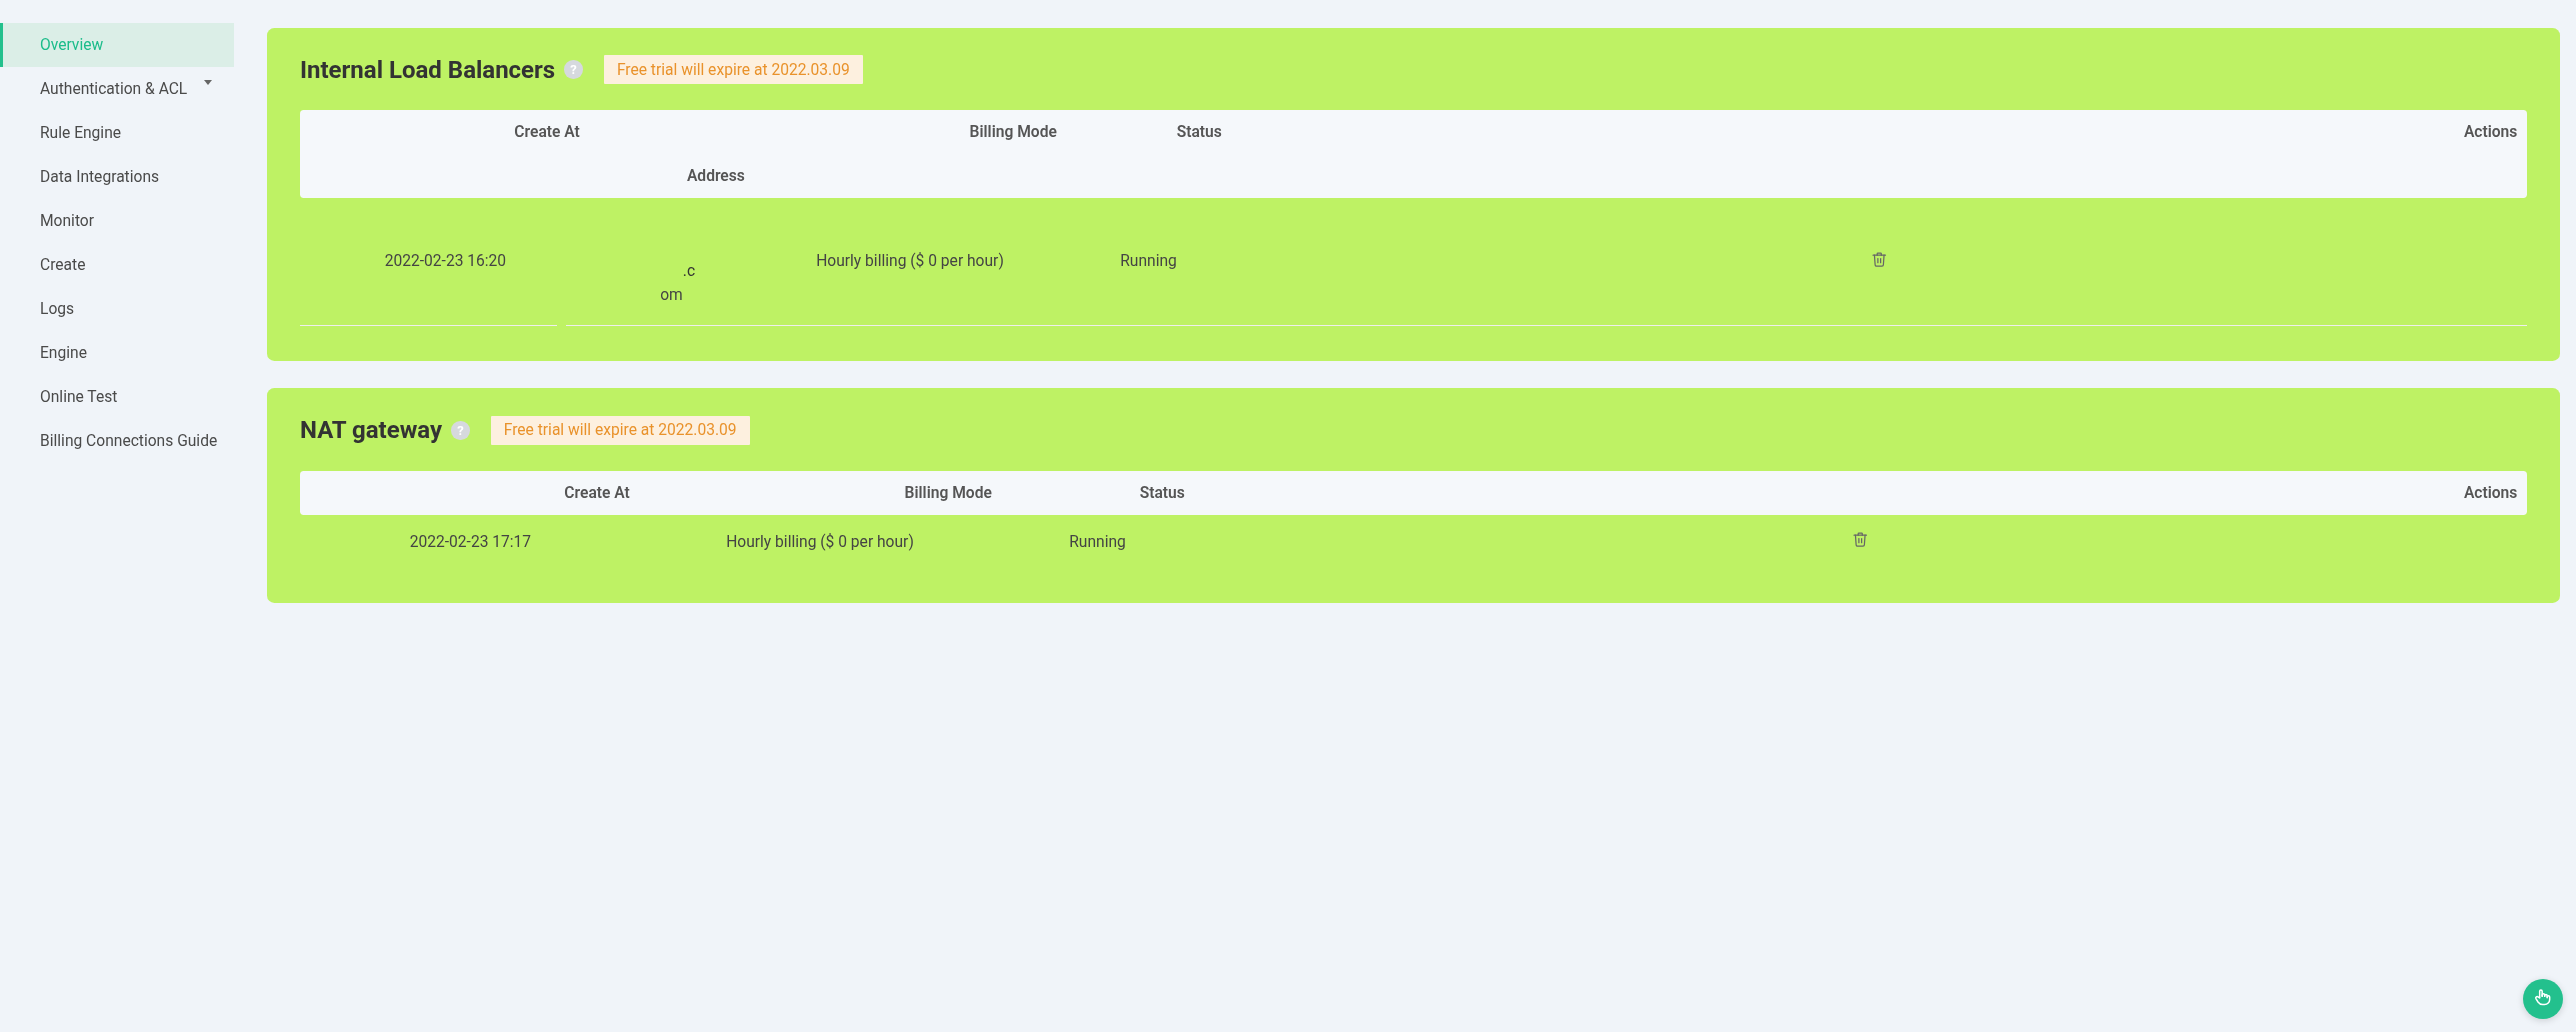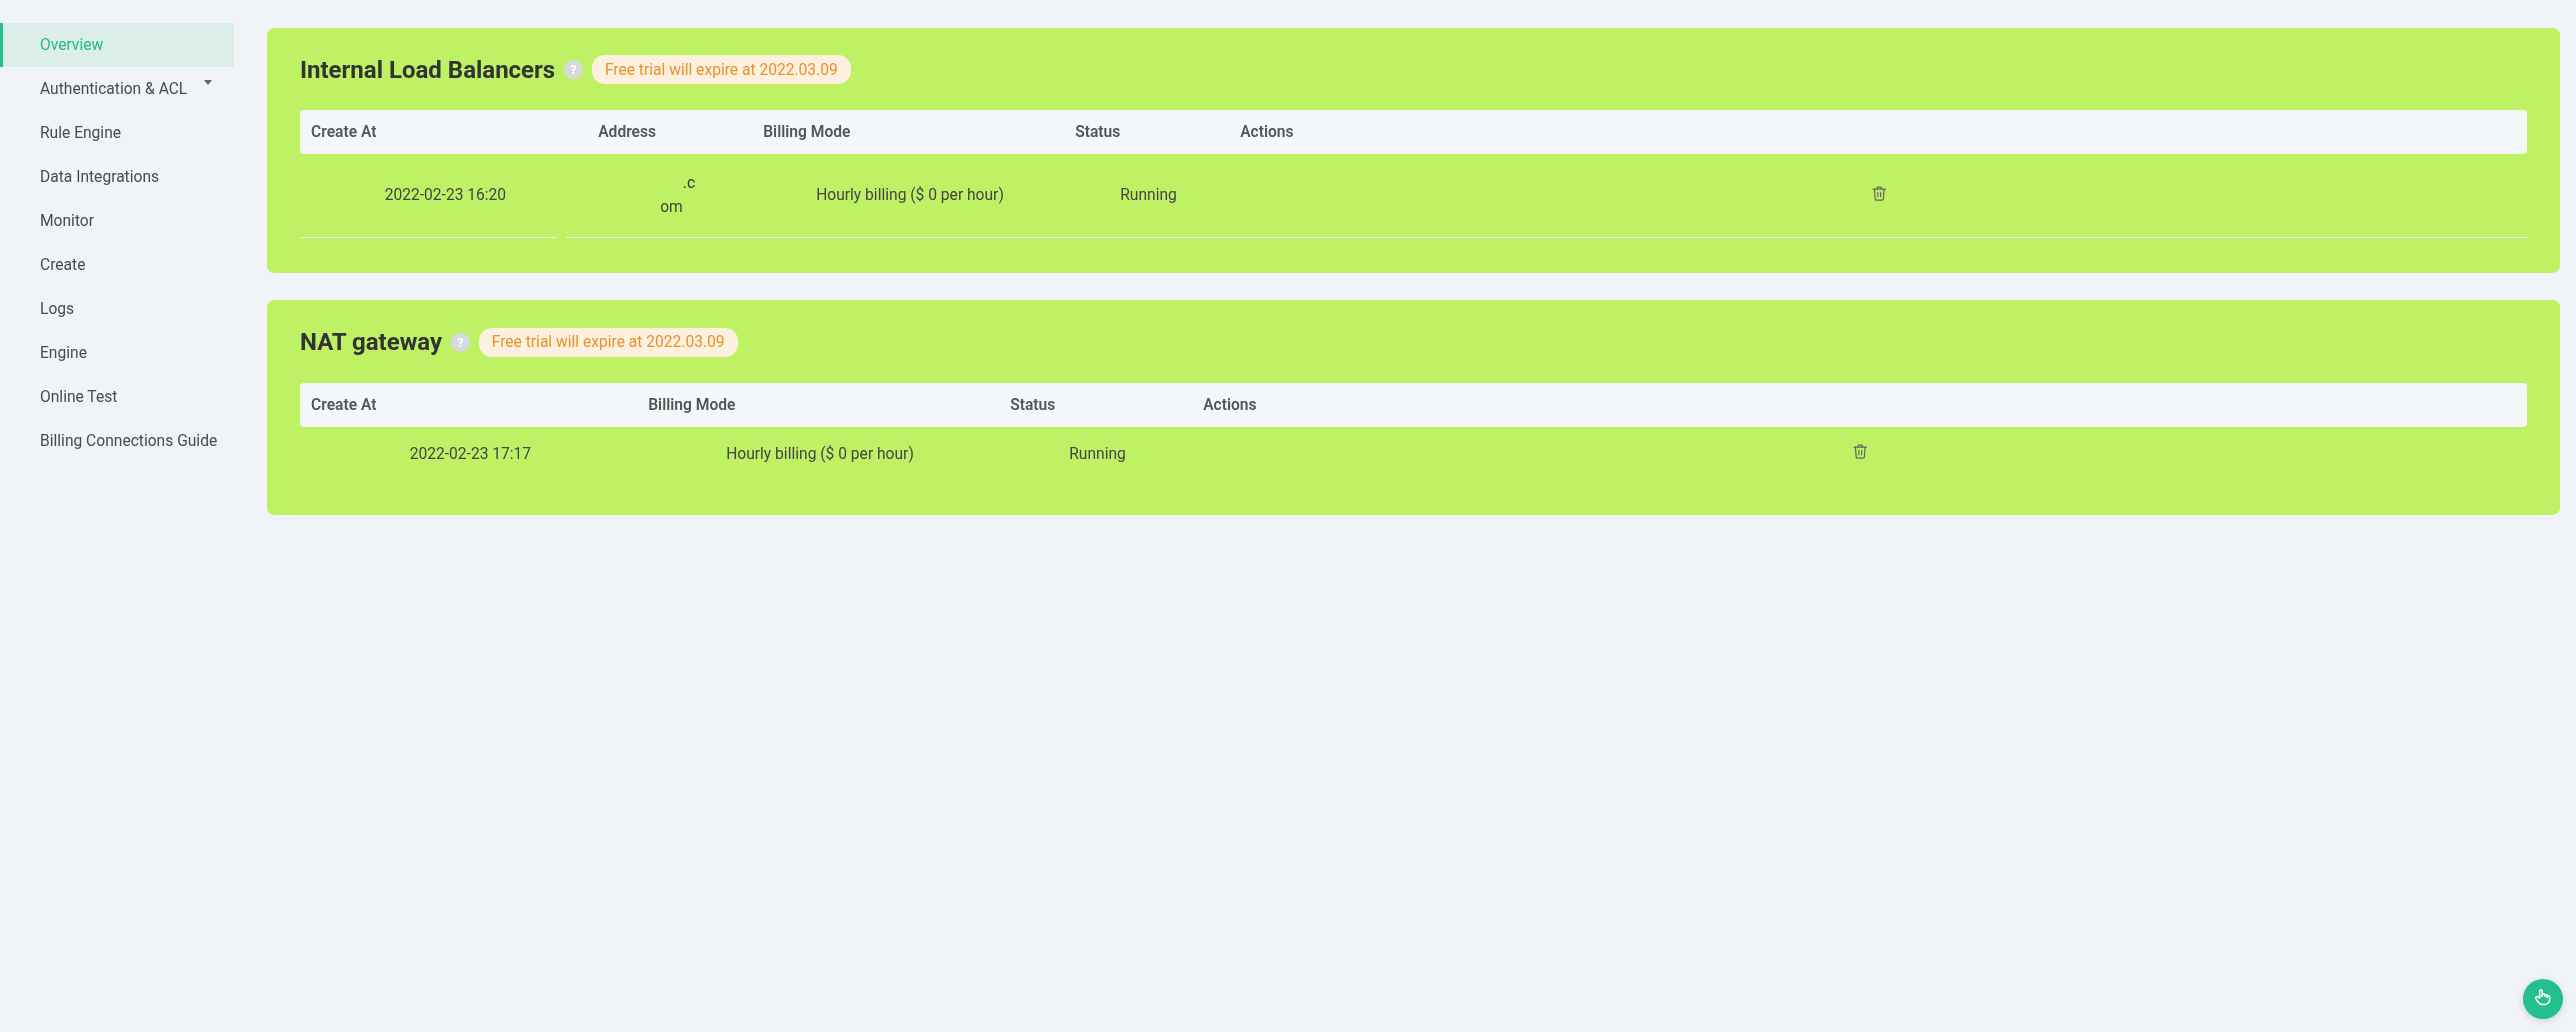--- a/index.html
+++ b/index.html
@@ -72,33 +72,35 @@
       font-weight: 700;
       display: inline-flex;
       align-items: center;
       justify-content: center;
       cursor: pointer;
     }
     .badge-trial {
       background: #fdf0df;
       color: #e9922b;
       padding: 5.5px 13px;
-      border-radius: 13px;
-      font-size: 15.6px;
+      border-radius: 1px;
+      font-size: 15.6px;
+      margin-left: 12px;
     }
 
     
     .tbl-header-row {
       display: flex;
       background: #f5f8fb;
       border-radius: 3.7px;
       padding: 13px 0;
       color: #555;
       font-weight: 600;
       font-size: 15.6px;
+      text-align: right;
     }
     .tbl-row {
       display: flex;
       padding: 16.5px 0;
       align-items: center;
       color: #444;
       font-size: 15.6px;
       text-align: center;
     }
     .cell { padding: 0 9.2px; }
@@ -106,21 +108,21 @@
       display: flex;
       gap: 9.2px;
     }
     .row-divider .seg {
       border-bottom: 0.9px solid #eee;
       height: 0.9px;
     }
 
     
     .ilb-c1 { width: 289px; padding-left: 11px; }
-    .ilb-c2 { width: 165px; }
+    .ilb-c2 { width: 165px; margin-top: 44px; }
     .ilb-c3 { width: 312px; }
     .ilb-c4 { width: 165px; }
     .ilb-c5 { flex: 1; }
 
     
     .nat-c1 { width: 339px; padding-left: 11px; }
     .nat-c2 { width: 362px; }
     .nat-c3 { width: 193px; }
     .nat-c4 { flex: 1; }
 

